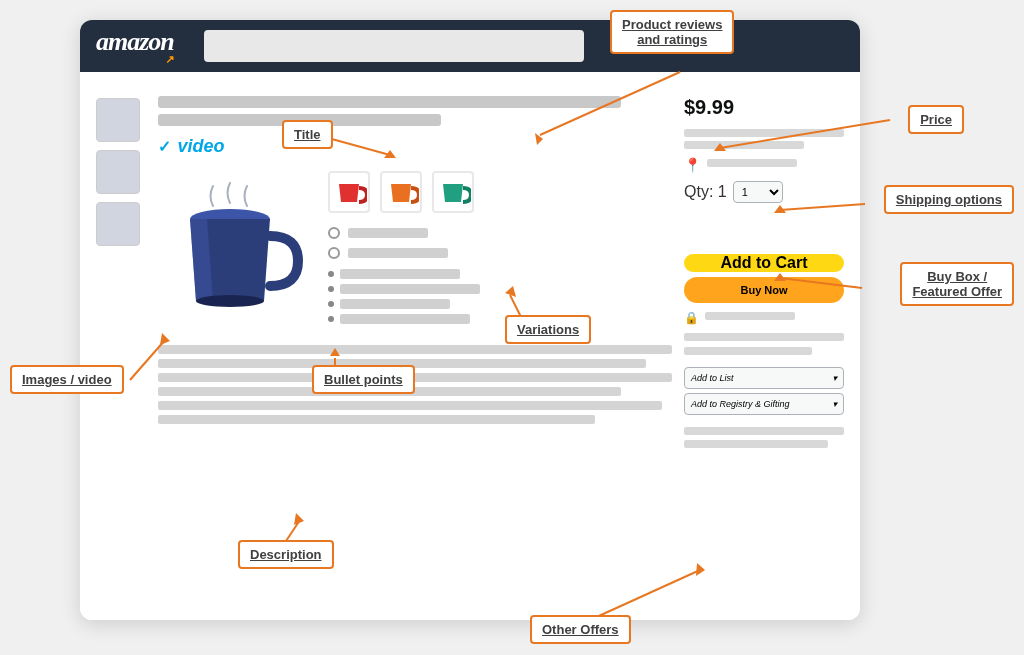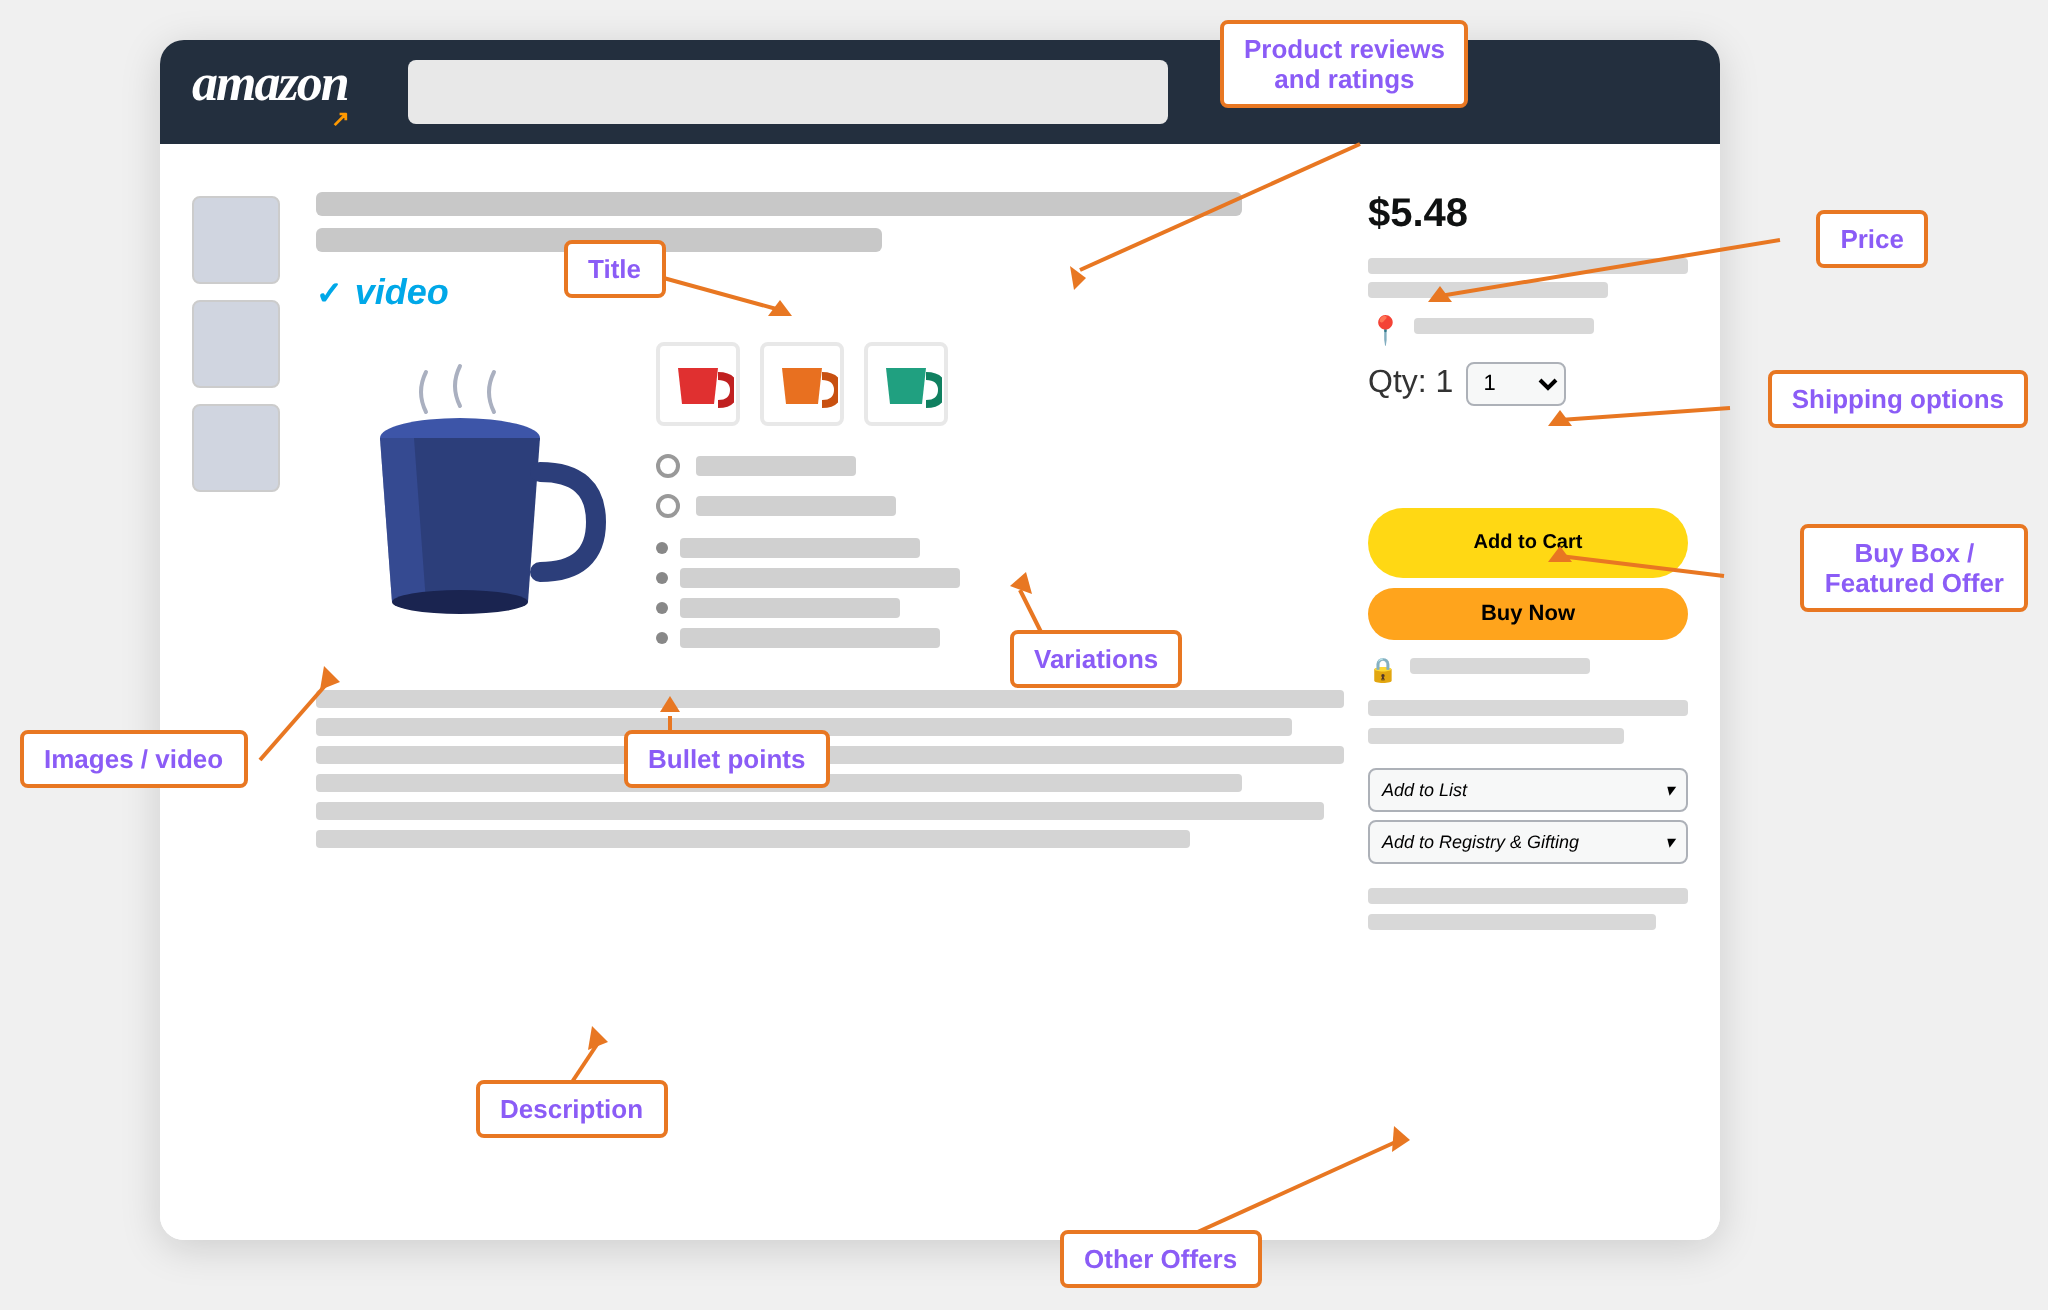--- a/index.html
+++ b/index.html
@@ -257,25 +257,25 @@
       border: 1px solid #adb1b8;
       border-radius: 4px;
       font-size: 11px;
       padding: 2px 4px;
       height: 22px;
       width: 50px;
     }
 
     .add-to-cart-btn {
       width: 100%;
-      height: 35px;
+      height: 18px;
       background: #ffd814;
       border: none;
       border-radius: 20px;
-      font-size: 10px;
+      font-size: 16px;
       font-weight: bold;
       cursor: pointer;
       margin-bottom: 5px;
       margin-top: 43px;
     }
 
     .buy-now-btn {
       width: 100%;
       height: 26px;
       background: #ffa41c;
@@ -322,23 +322,24 @@
 
     
     .annotation {
       position: absolute;
       background: white;
       border: 2px solid #e87722;
       border-radius: 4px;
       padding: 5px 10px;
       font-size: 13px;
       font-weight: bold;
-      color: #8b5cf6;
+      color: #404040;
       white-space: nowrap;
       z-index: 10;
+      text-decoration: underline;
     }
 
     
     .arrows-svg {
       position: absolute;
       top: 0;
       left: 0;
       width: 1024px;
       height: 655px;
       pointer-events: none;
@@ -489,21 +490,21 @@
         <div class="desc-bar" style="width:100%;"></div>
         <div class="desc-bar" style="width:95%;"></div>
         <div class="desc-bar" style="width:100%;"></div>
         <div class="desc-bar" style="width:90%;"></div>
         <div class="desc-bar" style="width:98%;"></div>
         <div class="desc-bar" style="width:85%;"></div>
       </div>
     </div>
 
     <div class="buy-box">
-      <div class="price-text">$5.48</div>
+      <div class="price-text">$9.99</div>
 
       
       <div class="thin-bar" style="width:100%;"></div>
       <div class="thin-bar" style="width:75%;"></div>
 
       <div style="margin-bottom:8px;"></div>
 
       
       <div class="shipping-row">
         <span class="location-pin">📍</span>

